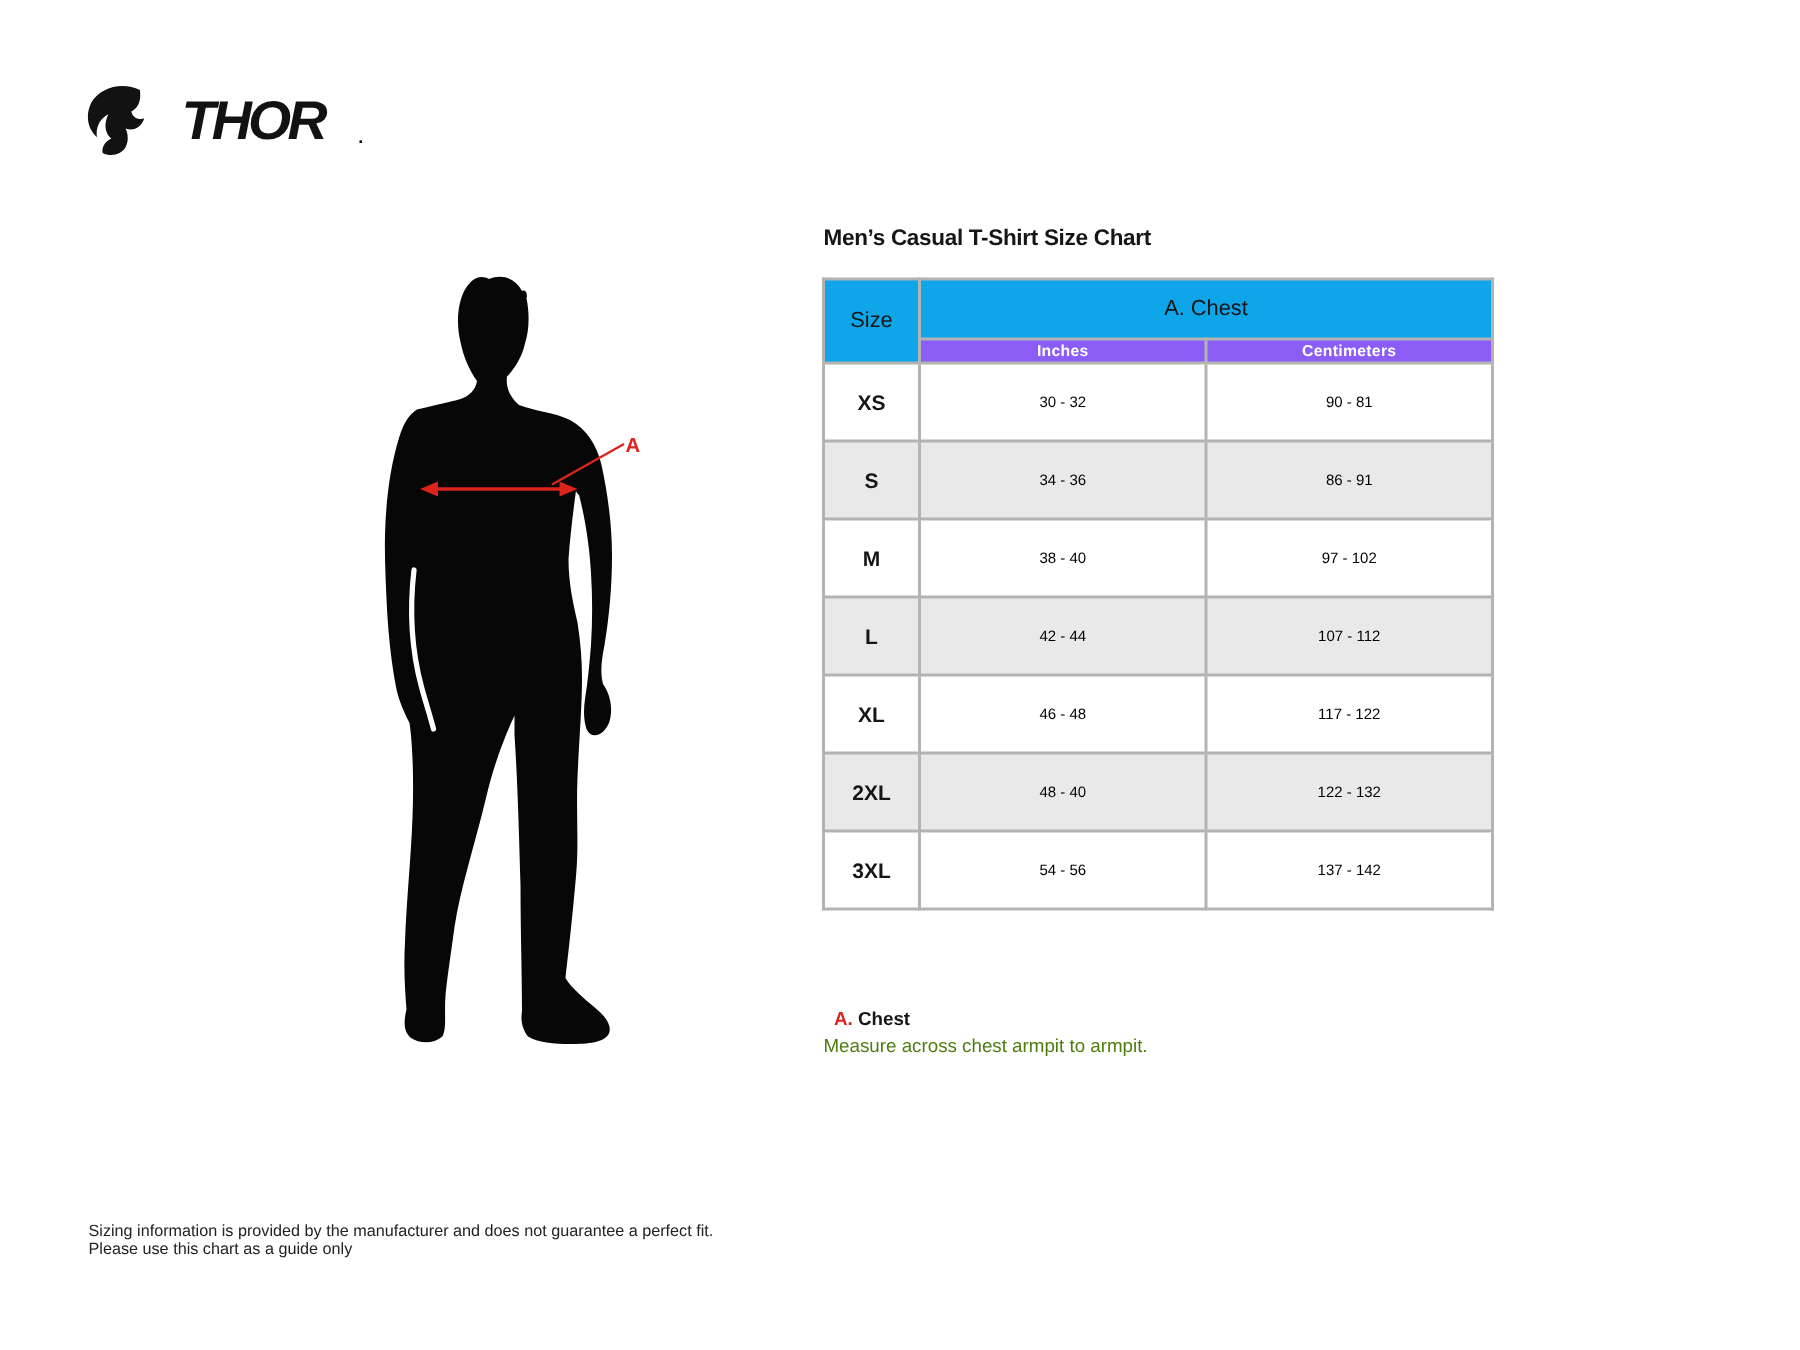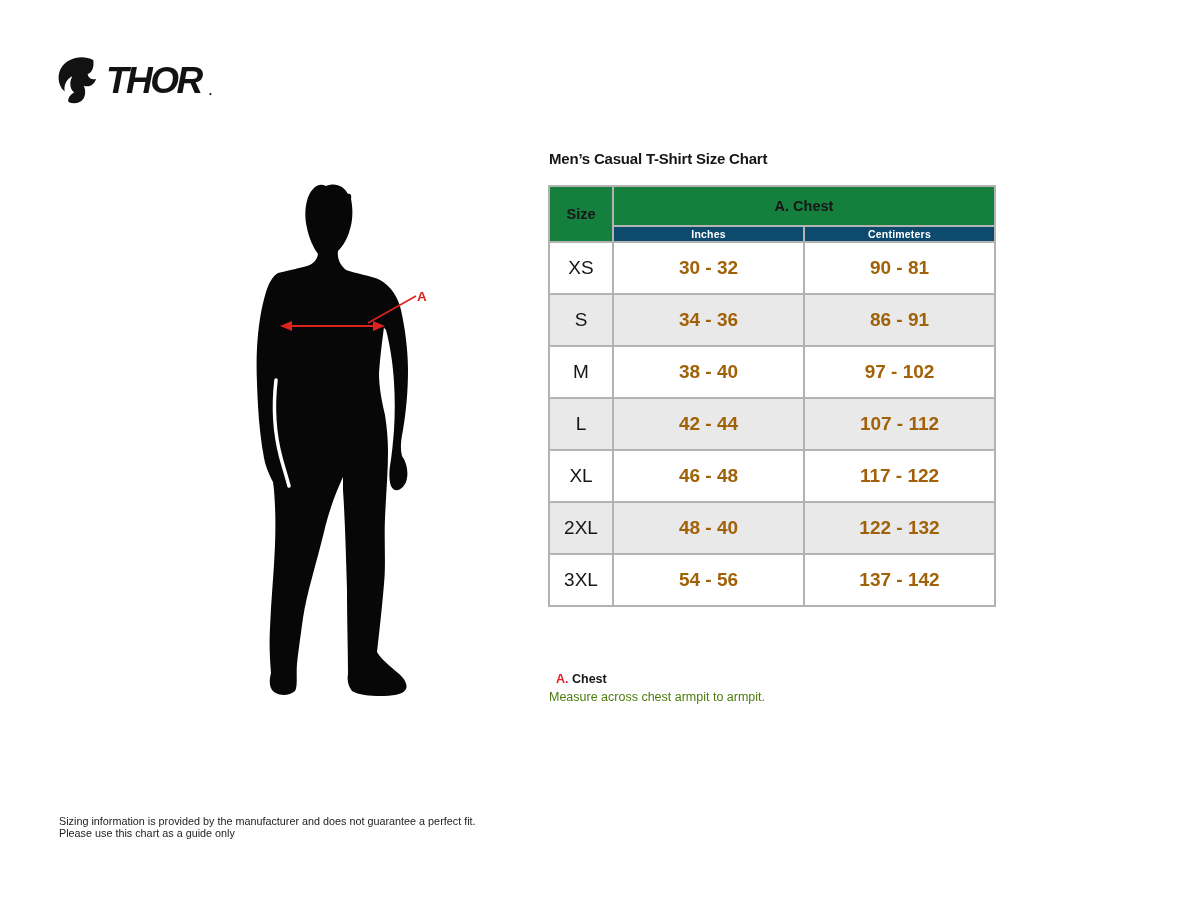--- a/index.html
+++ b/index.html
@@ -2,21 +2,21 @@
 <html><head>
 <meta charset="utf-8">
 <style>
   * { margin: 0; padding: 0; box-sizing: border-box; }
   html, body { width: 1200px; height: 900px; background: #ffffff; overflow: hidden; }
   body { font-family: "Liberation Sans", "DejaVu Sans", sans-serif; color: #1a1a1a; position: relative; }
 
   .abs { position: absolute; }
 
   
-  #brand { left: 57px; top: 56px; display: flex; align-items: center; gap: 7px; }
+  #brand { left: 57px; top: 56px; display: flex; align-items: center; gap: 22px; }
   #brand svg { display: block; }
   .wordmark {
     font-size: 37px; font-weight: bold; font-style: italic;
     letter-spacing: -2.5px; color: #121212; line-height: 1;
     transform: scaleY(0.98);
   }
   .wordmark-dot { font-size: 12px; font-weight: bold; color: #121212; align-self: flex-end; margin-bottom: 6px; margin-left: 1px; }
 
   
   #figure { left: 240px; top: 180px; width: 220px; height: 540px; }
@@ -25,27 +25,27 @@
   #chart-title { left: 549px; top: 150px; font-size: 15px; font-weight: bold; letter-spacing: -0.2px; color: #161616; }
 
   #table-wrap { left: 548px; top: 185px; }
   table.size-table { border-collapse: collapse; table-layout: fixed; }
   table.size-table th, table.size-table td {
     border: 2px solid #b3b3b3; text-align: center; vertical-align: middle;
   }
   col.c-size { width: 64px; }
   col.c-val  { width: 191px; }
   tr.hdr-row { height: 40px; }
-  th.size-hdr, th.chest-hdr { background: #15803d; font-size: 14.5px; font-weight: bold; color: #161616; }
+  th.size-hdr, th.chest-hdr { background: #0ea5e9; font-size: 14.5px; font-weight: normal; color: #161616; }
   tr.bar-row { height: 16px; }
-  th.bar { background: #0c4a6e; color: #ffffff; font-size: 10.5px; font-weight: bold; letter-spacing: 0.2px; padding: 0; }
+  th.bar { background: #8b5cf6; color: #ffffff; font-size: 10.5px; font-weight: bold; letter-spacing: 0.2px; padding: 0; }
   tbody tr { height: 52px; background: #ffffff; }
   tbody tr:nth-child(even) { background: #e9e9e9; }
-  tbody th { font-size: 19px; font-weight: normal; color: #161616; }
-  tbody td { font-size: 19px; font-weight: bold; color: #a16207; }
+  tbody th { font-size: 14px; font-weight: bold; color: #161616; }
+  tbody td { font-size: 10px; font-weight: normal; color: #000000; }
 
   
   #howto { left: 549px; top: 655px; }
   .howto-title { font-size: 17.5px; font-weight: bold; letter-spacing: -0.2px; color: #161616; }
   .measure-item { margin-top: 17px; padding-left: 7px; font-size: 12.5px; font-weight: bold; color: #161616; }
   .measure-letter { font-weight: bold; }
   .measure-desc { margin-top: 4px; font-size: 12.5px; color: #4d7c0f; }
 
   
   #footer { left: 59px; top: 816px; font-size: 10.8px; line-height: 11.8px; color: #222222; }

